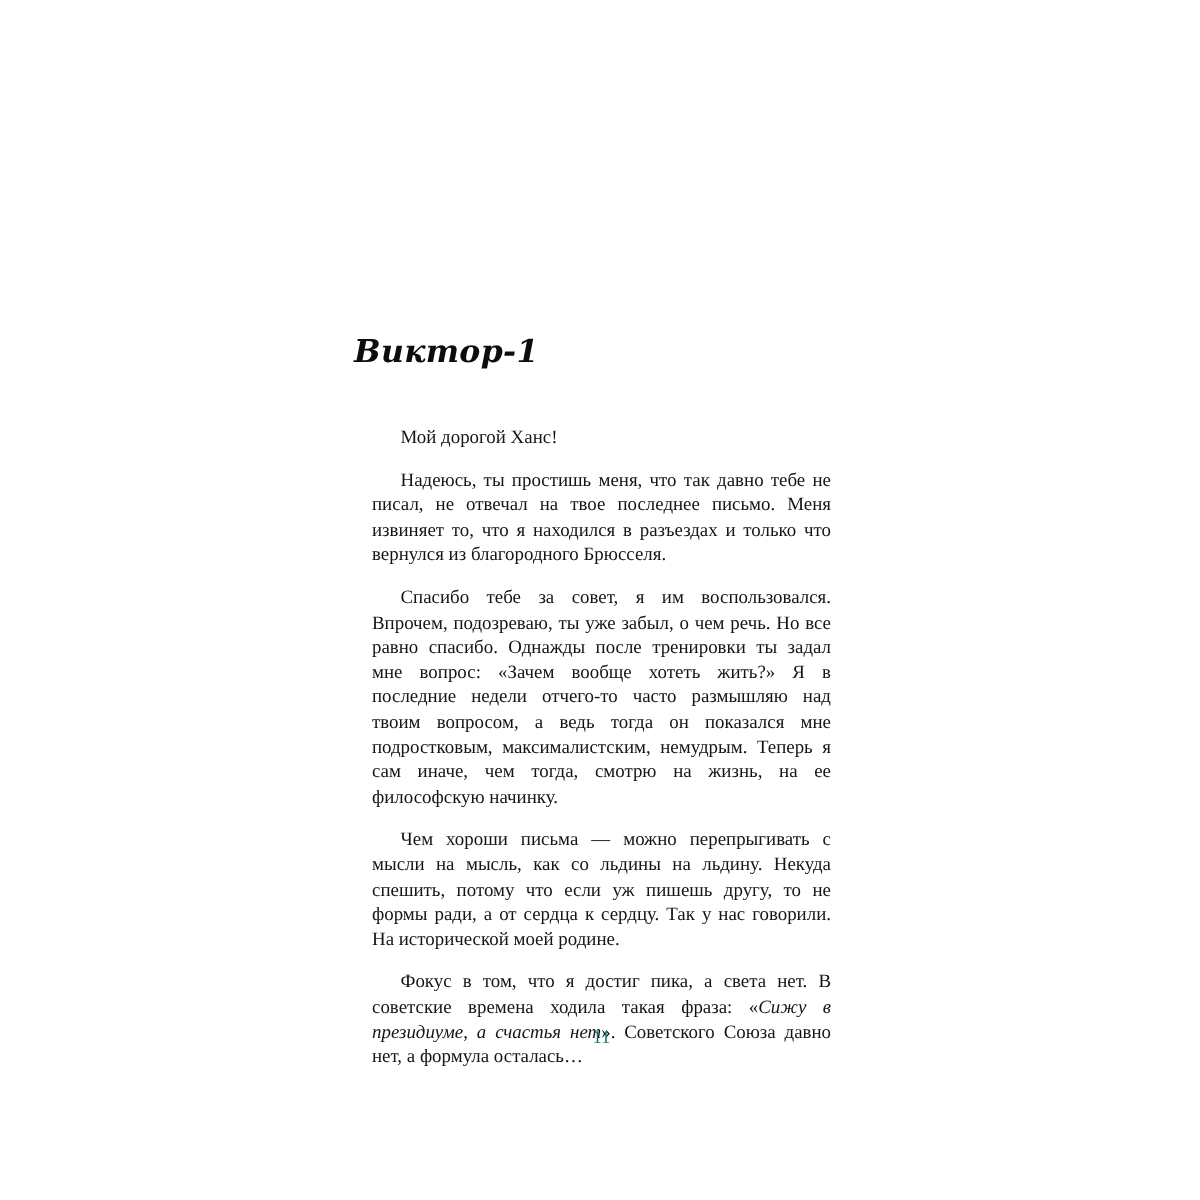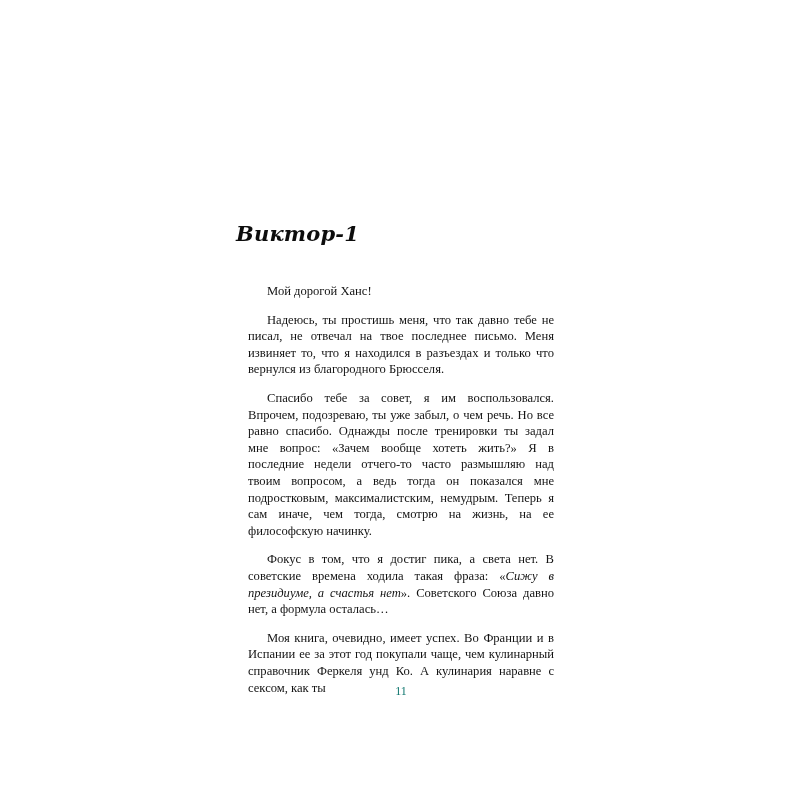--- a/index.html
+++ b/index.html
@@ -74,20 +74,20 @@
 <div class="page">
 
   <div class="page-inner">
 
     <h1 class="chapter-title">Виктор-1</h1>
 
     <div class="body-text">
       <p class="salutation">Мой дорогой Ханс!</p>
       <p class="indent">Надеюсь, ты простишь меня, что так давно тебе не писал, не отвечал на твое последнее письмо. Меня извиняет то, что я находился в разъездах и только что вернулся из благородного Брюсселя.</p>
       <p class="indent">Спасибо тебе за совет, я им воспользовался. Впрочем, подозреваю, ты уже забыл, о чем речь. Но все равно спасибо. Однажды после тренировки ты задал мне вопрос: «Зачем вообще хотеть жить?» Я в последние недели отчего-то часто размышляю над твоим вопросом, а ведь тогда он показался мне подростковым, максималистским, немудрым. Теперь я сам иначе, чем тогда, смотрю на жизнь, на ее философскую начинку.</p>
+      <p class="indent">Чем хороши письма — можно перепрыгивать с мысли на мысль, как со льдины на льдину. Некуда спешить, потому что если уж пишешь другу, то не формы ради, а от сердца к сердцу. Так у нас говорили. На исторической моей родине.</p>
       <p class="indent"><span>Фокус в том, что я достиг пика, а света нет. В советские времена ходила такая фраза: «<i>Сижу в президиуме, а счастья нет</i>». Советского Союза давно нет, а формула осталась…</span></p>
-      <p class="indent">Моя книга, очевидно, имеет успех. Во Франции и в Испании ее за этот год покупали чаще, чем кулинарный справочник Феркеля унд Ко. А кулинария наравне с сексом, как ты</p>
     </div>
   </div>
 
   <div class="page-number">11</div>
 
 </div>
 
 </body></html>

